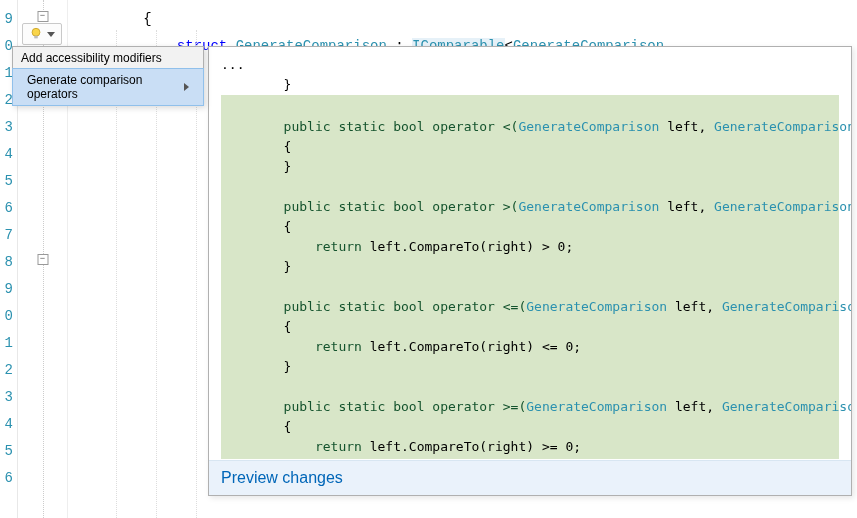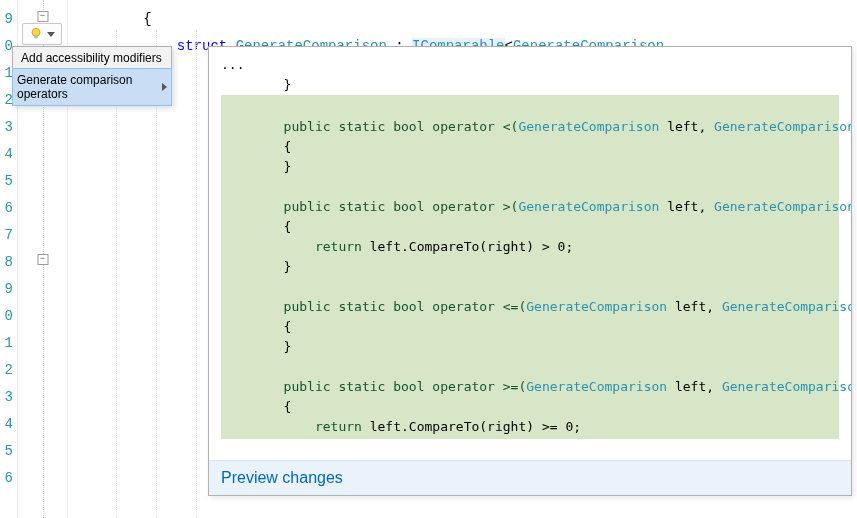--- a/index.html
+++ b/index.html
@@ -95,40 +95,40 @@
   .dropdown-caret {
     width: 0; height: 0;
     border-left: 4px solid transparent;
     border-right: 4px solid transparent;
     border-top: 5px solid #555;
   }
   .action-menu {
     position: absolute;
     left: 12px;
     top: 46px;
-    width: 160px;
+    width: 192px;
     background: #f2f2f2;
     border: 1px solid #b0b0b0;
     box-shadow: 2px 2px 6px rgba(0,0,0,0.15);
     z-index: 30;
     font-family: 'Segoe UI', Tahoma, sans-serif;
     font-size: 12px;
   }
   .menu-item {
     padding: 4px 8px;
     display: flex;
     justify-content: space-between;
     align-items: center;
     cursor: default;
   }
   .menu-item.selected {
     background: #c9def5;
     border: 1px solid #90c0eb;
     margin: -1px;
-    padding: 4px 4px;
+    padding: 4px 14px;
   }
   .submenu-arrow {
     width: 0; height: 0;
     border-top: 4px solid transparent;
     border-bottom: 4px solid transparent;
     border-left: 5px solid #555;
   }
   .preview-panel {
     position: absolute;
     left: 208px;
@@ -243,20 +243,21 @@
       <div class="plain">        {</div>
       <div class="plain">        }</div>
       <div class="plain"> </div>
       <div class="plain"><span class="blue">        public static bool operator &gt;(</span><span class="cyan">GenerateComparison</span><span> left, </span><span class="cyan">GenerateComparison</span></div>
       <div class="plain">        {</div>
       <div class="plain"><span class="blue">            return</span><span> left.CompareTo(right) &gt; 0;</span></div>
       <div class="plain">        }</div>
       <div class="plain"> </div>
       <div class="plain"><span class="blue">        public static bool operator &lt;=(</span><span class="cyan">GenerateComparison</span><span> left, </span><span class="cyan">GenerateComparison</span></div>
       <div class="plain">        {</div>
+      <div class="plain"><span class="blue">            return</span><span> left.CompareTo(right) &lt;= 0;</span></div>
       <div class="plain">        }</div>
       <div class="plain"> </div>
       <div class="plain"><span class="blue">        public static bool operator &gt;=(</span><span class="cyan">GenerateComparison</span><span> left, </span><span class="cyan">GenerateComparison</span></div>
       <div class="plain">        {</div>
       <div class="plain"><span class="blue">            return</span><span> left.CompareTo(right) &gt;= 0;</span></div>
 
     </div>
 
   </div>
   <div class="preview-footer">

